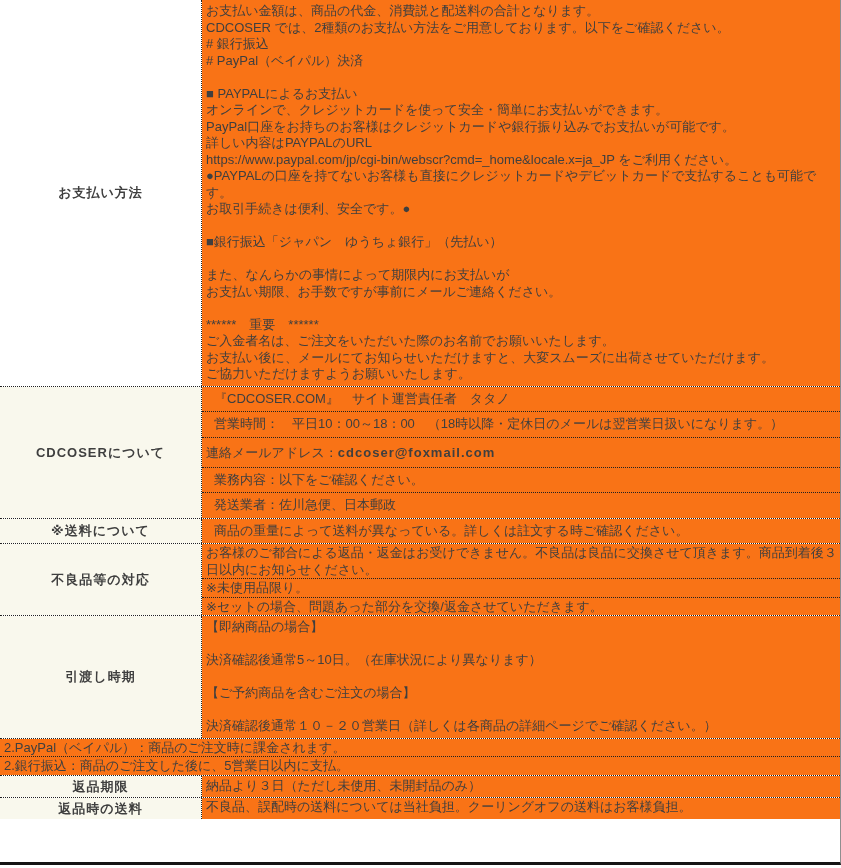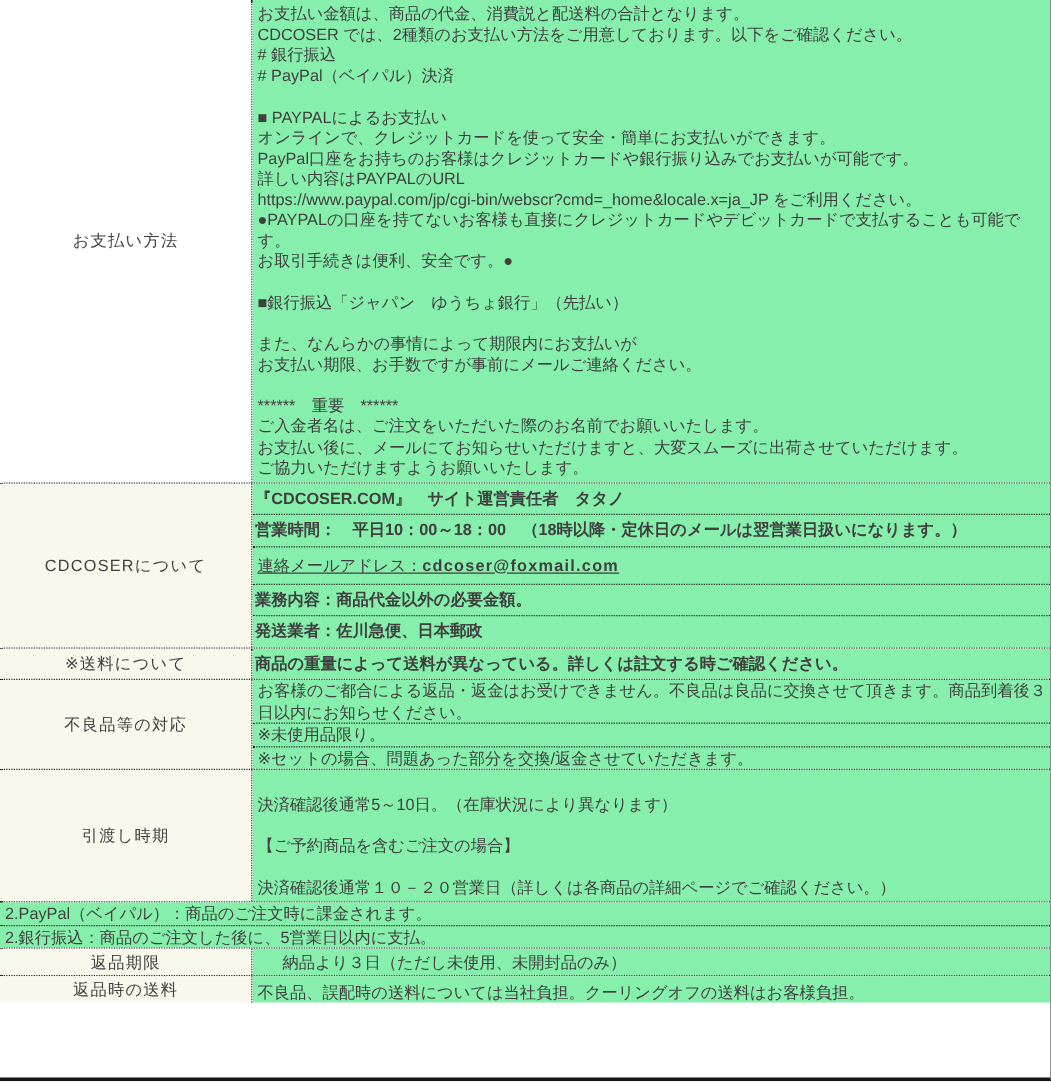--- a/index.html
+++ b/index.html
@@ -26,42 +26,42 @@
   .guide .row:first-child { border-top:none; }
   .hdr {
     flex:0 0 202px;
     width:202px;
     background:var(--header-cell-bg,#f9f8ed);
     border-right:1px dotted var(--border-dotted,#222222);
     display:flex;
     align-items:center;
     justify-content:center;
     text-align:left;
-    font-weight:normal;
+    font-weight:bold;
     letter-spacing:1px;
     line-height:17px;
     padding:2px;
   }
   .hdr.white { background:#ffffff; }
   .cell {
     flex:1 1 auto;
     min-width:0;
-    background:#86efac;
+    background:#f97316;
     display:flex;
     flex-direction:column;
-    justify-content:flex-end;
+    justify-content:flex-start;
   }
   .sub { border-top:1px dotted var(--border-dotted,#222222); }
   .cell .sub:first-child { border-top:none; }
   .sub > div { line-height:16.5px; min-height:16.5px; }
   .p-main  { padding:3px 2px 3px 4px; }   
-  .p-room  { padding:4px 2px 4px 2px;font-weight:bold; }   
-  .p-email { padding:6px 2px 6px 4px; line-height:17px;text-decoration:underline; }
+  .p-room  { padding:4px 2px 4px 12px; }   
+  .p-email { padding:6px 2px 6px 4px; line-height:17px; }
   .p-tight { padding:1px 2px 0 4px; }     
-  .p-med   { padding:2px 2px 2px 4px;margin-left:20px; }
+  .p-med   { padding:2px 2px 2px 4px; }
   .email {
     font-weight:bold;
     letter-spacing:1px;
   }
 </style>
 </head>
 <body>
 
 <div class="guide">
 
@@ -99,21 +99,21 @@
     <div class="hdr">CDCOSERについて</div>
     <div class="cell">
       <div class="sub p-room">
           <div>『CDCOSER.COM』　サイト運営責任者　タタノ</div>
         </div>
       <div class="sub p-room">
           <div>営業時間：　平日10：00～18：00　（18時以降・定休日のメールは翌営業日扱いになります。）</div>
         </div>
       <div class="sub p-email"><span>連絡メールアドレス：</span><span class="email">cdcoser@foxmail.com</span></div>
       <div class="sub p-room">
-          <div>業務内容：商品代金以外の必要金額。</div>
+          <div>業務内容：以下をご確認ください。</div>
         </div>
       <div class="sub p-room">
           <div>発送業者：佐川急便、日本郵政</div>
         </div>
     </div>
   </div>
 
 
   <div class="row">
     <div class="hdr">※送料について</div>
@@ -136,20 +136,21 @@
       <div class="sub p-tight">
           <div>※セットの場合、問題あった部分を交換/返金させていただきます。</div>
         </div>
     </div>
   </div>
 
   <div class="row">
     <div class="hdr">引渡し時期</div>
     <div class="cell">
       <div class="sub p-main">
+          <div>【即納商品の場合】</div>
           <div></div>
           <div>決済確認後通常5～10日。（在庫状況により異なります）</div>
           <div></div>
           <div>【ご予約商品を含むご注文の場合】</div>
           <div></div>
           <div>決済確認後通常１０－２０営業日（詳しくは各商品の詳細ページでご確認ください。）</div>
         </div>
     </div>
   </div>
 

